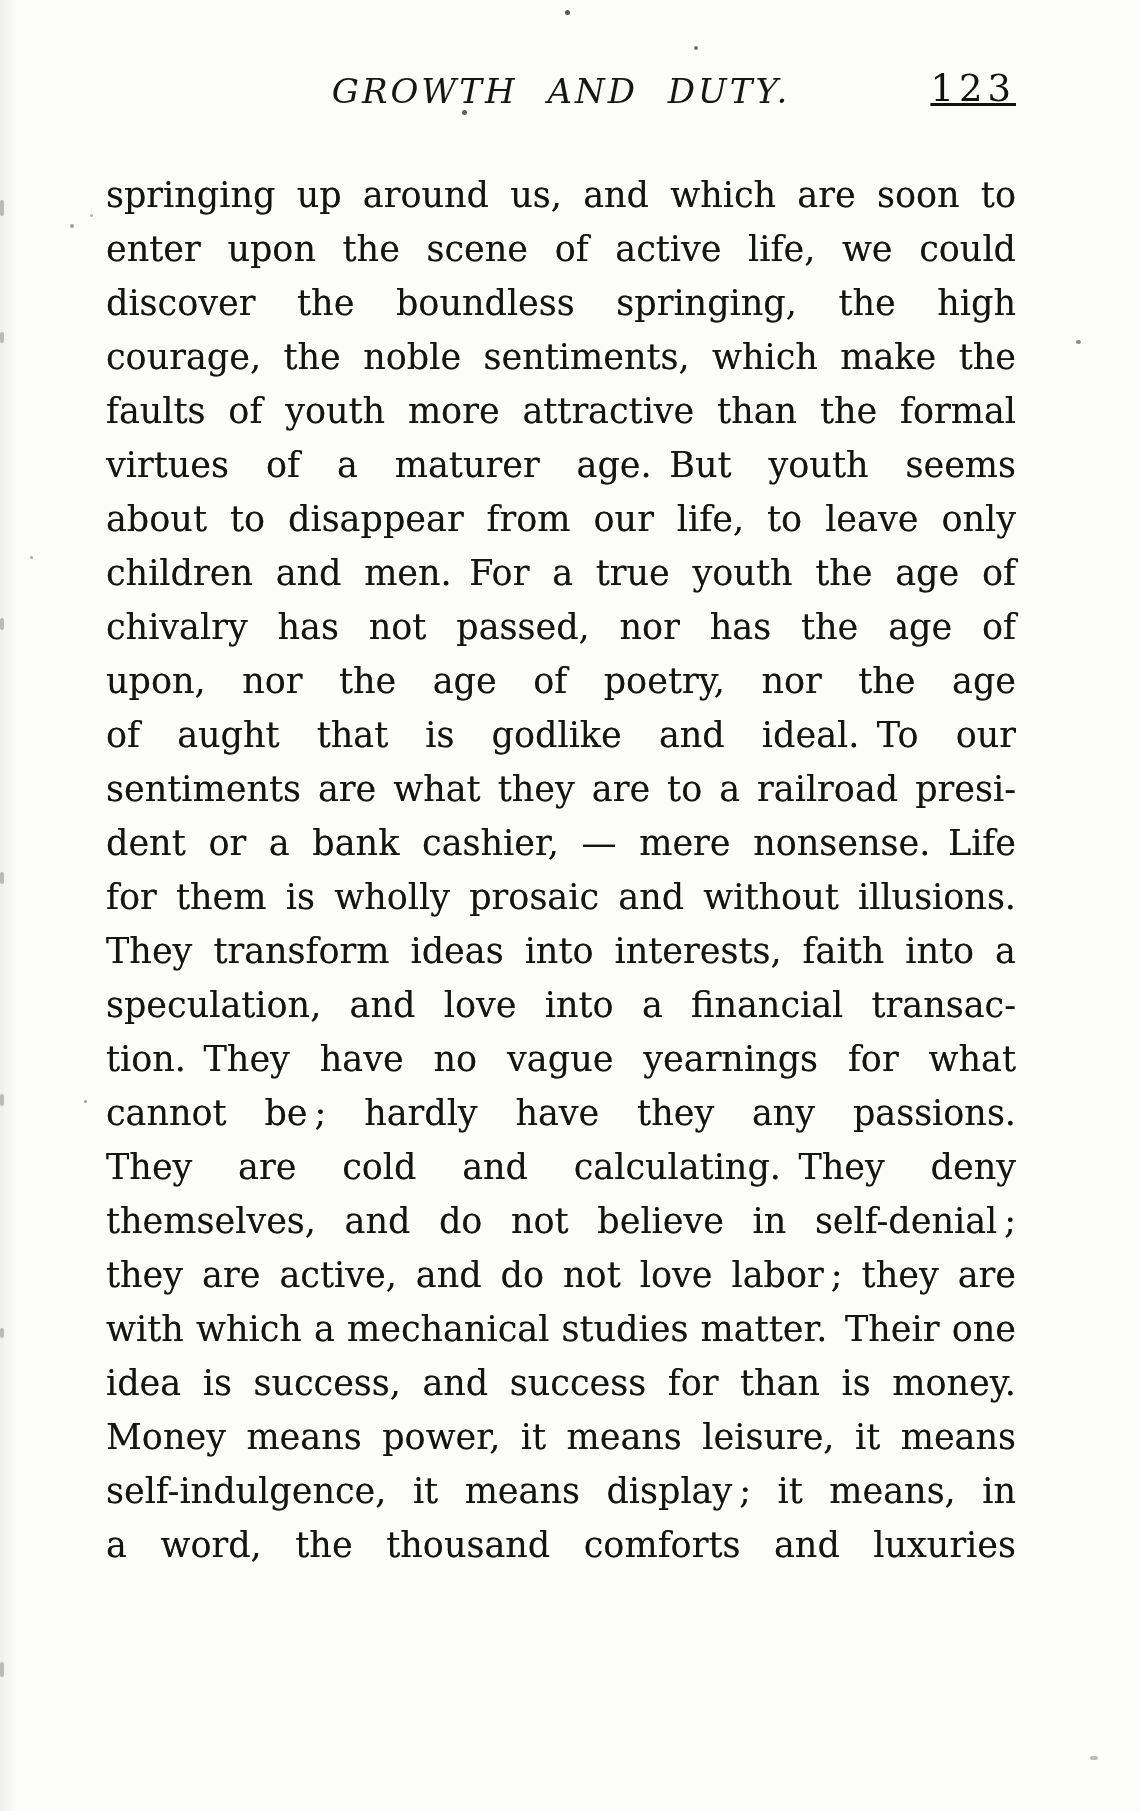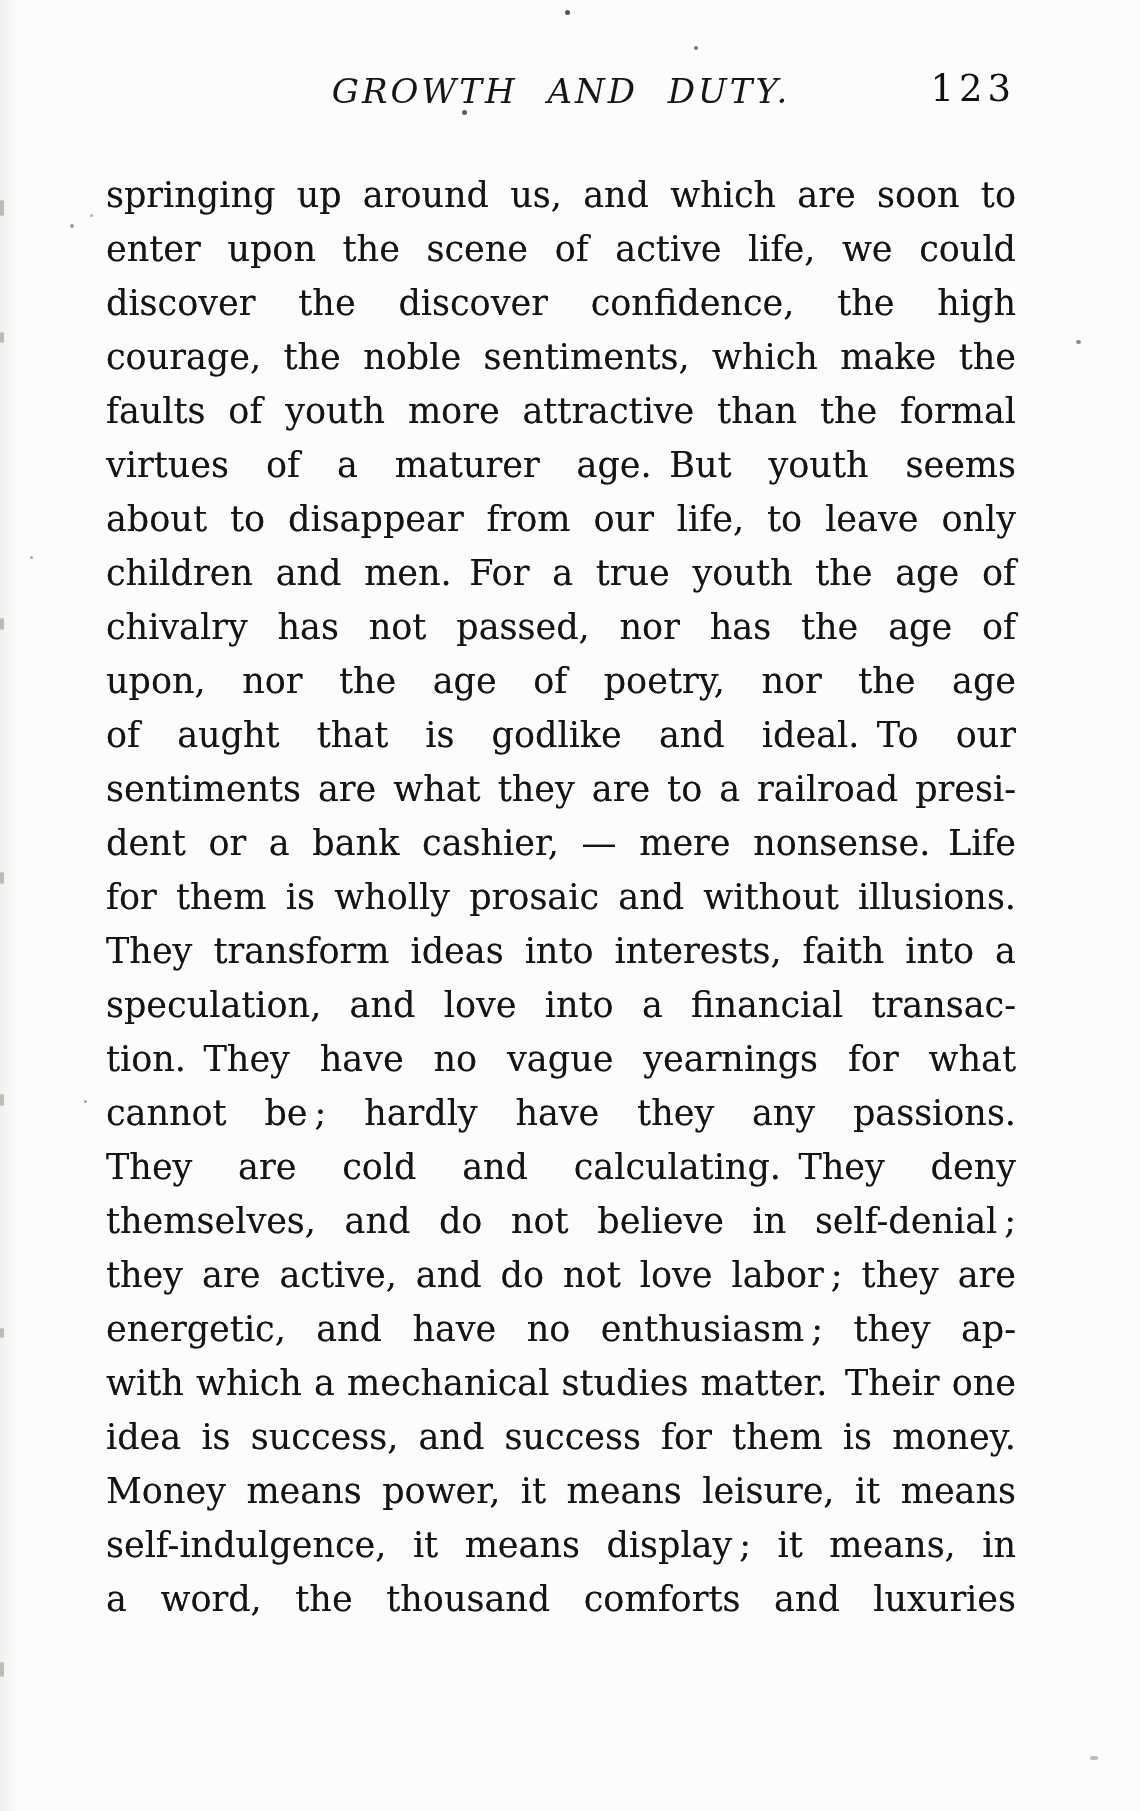--- a/index.html
+++ b/index.html
@@ -31,20 +31,21 @@
     letter-spacing: 3px;
     word-spacing: 16px;
     color: #161616;
   }
   .page-number {
     position: absolute; right: 0; top: -2px;
     font-size: 37px;
     line-height: 44px;
     letter-spacing: 5px;
     color: #111;
+    text-decoration: underline;
   }
   .text-block {
     position: absolute; left: 106px; top: 168px; width: 910px;
   }
   .text-line {
     margin: 0; padding: 0;
     font-size: 35px;
     line-height: 54px;
     text-align: justify;
     text-align-last: justify;
@@ -72,42 +73,41 @@
   <div class="gutter-shade"></div>
 
   <header class="running-head">
     <div class="running-title">GROWTH AND DUTY.</div>
     <div class="page-number">123</div>
   </header>
 
   <main class="text-block">
       <p class="text-line">springing up around us, and which are soon to</p>
       <p class="text-line">enter upon the scene of active life, we could</p>
-      <p class="text-line">discover the discover confidence, the high</p>
+      <p class="text-line">discover the boundless springing, the high</p>
       <p class="text-line">courage, the noble sentiments, which make the</p>
       <p class="text-line">faults of youth more attractive than the formal</p>
       <p class="text-line">virtues of a maturer age. But youth seems</p>
       <p class="text-line">about to disappear from our life, to leave only</p>
       <p class="text-line">children and men. For a true youth the age of</p>
       <p class="text-line">chivalry has not passed, nor has the age of</p>
       <p class="text-line">upon, nor the age of poetry, nor the age</p>
       <p class="text-line">of aught that is godlike and ideal. To our</p>
       <p class="text-line">sentiments are what they are to a railroad presi-</p>
       <p class="text-line">dent or a bank cashier, — mere nonsense. Life</p>
       <p class="text-line">for them is wholly prosaic and without illusions.</p>
       <p class="text-line">They transform ideas into interests, faith into a</p>
       <p class="text-line">speculation, and love into a financial transac-</p>
       <p class="text-line">tion. They have no vague yearnings for what</p>
       <p class="text-line">cannot be ; hardly have they any passions.</p>
       <p class="text-line">They are cold and calculating. They deny</p>
       <p class="text-line">themselves, and do not believe in self-denial ;</p>
       <p class="text-line">they are active, and do not love labor ; they are</p>
-      <p class="text-line">energetic, and have no enthusiasm ; they ap-</p>
       <p class="text-line">with which a mechanical studies matter. Their one</p>
-      <p class="text-line">idea is success, and success for them is money.</p>
+      <p class="text-line">idea is success, and success for than is money.</p>
       <p class="text-line">Money means power, it means leisure, it means</p>
       <p class="text-line">self-indulgence, it means display ; it means, in</p>
       <p class="text-line">a word, the thousand comforts and luxuries</p>
     </main>
 
   <span class="speck" style="left:565px; top:10px; width:5px; height:5px; opacity:.8;"></span>
   <span class="speck" style="left:694px; top:46px; width:4px; height:4px; opacity:.65;"></span>
   <span class="speck" style="left:462px; top:110px; width:5px; height:5px; opacity:.75;"></span>
   <span class="speck" style="left:70px; top:224px; width:4px; height:4px; opacity:.45;"></span>
   <span class="speck" style="left:90px; top:214px; width:3px; height:3px; opacity:.35;"></span>

